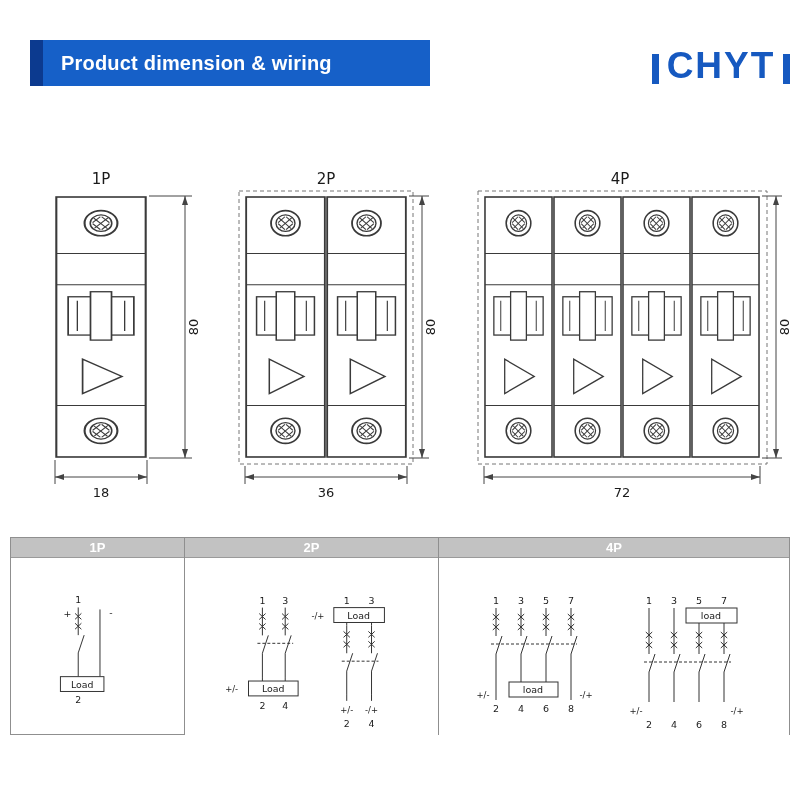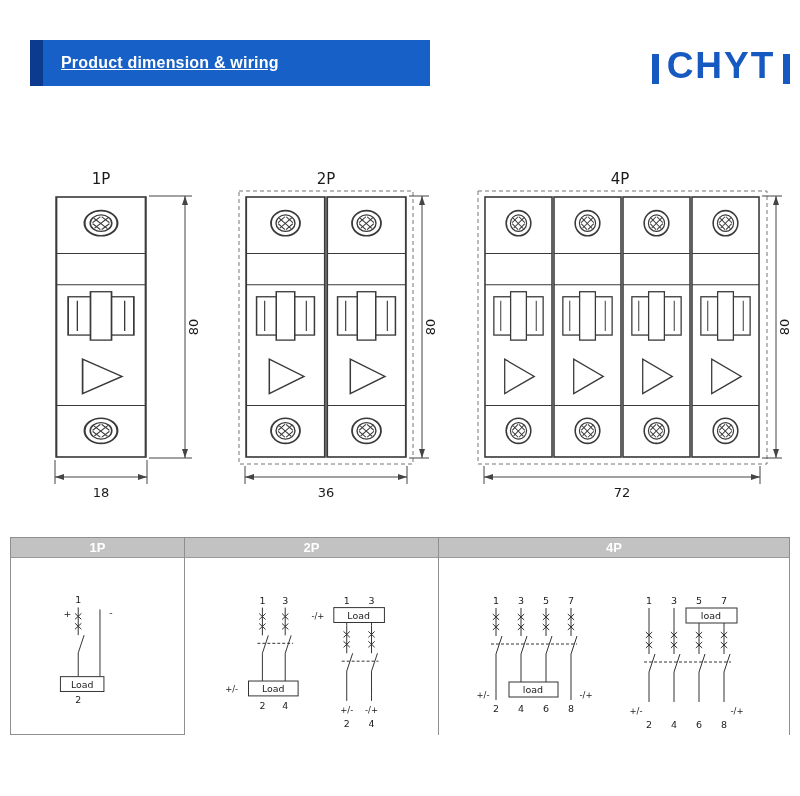--- a/index.html
+++ b/index.html
@@ -2,21 +2,21 @@
 <html><head>
 <meta charset="utf-8">
 <style>
   * { margin:0; padding:0; box-sizing:border-box; }
   html,body { width:800px; height:796px; background:#ffffff; font-family:"Liberation Sans", sans-serif; }
   .page { position:relative; width:800px; height:796px; background:#ffffff; overflow:hidden; }
 
   .banner { position:absolute; left:30px; top:40px; width:400px; height:46px; display:flex; }
   .banner-bar { width:13px; background:#0c3a8f; }
   .banner-main { flex:1; background:#1660c8; display:flex; align-items:center; padding-left:18px; }
-  .banner-title { color:#fff; font-size:16px; font-weight:bold; letter-spacing:.2px;text-decoration:underline; }
+  .banner-title { color:#fff; font-size:20px; font-weight:bold; letter-spacing:.2px; }
 
   .logo { position:absolute; left:632px; top:42px; width:178px; height:42px;
           display:flex; align-items:flex-end; justify-content:center; gap:8px; }
   .logo-bar { width:7px; height:30px; background:#1659c0; }
   .logo-text { color:#1659c0; font-size:37px; font-weight:800; letter-spacing:2px; line-height:1; }
 
   .drawing { position:absolute; }
   svg text { font-family:"DejaVu Sans", sans-serif; fill:#1a1a1a; }
   .lbl { font-size:15px; }
   .dim { font-size:13px; }

